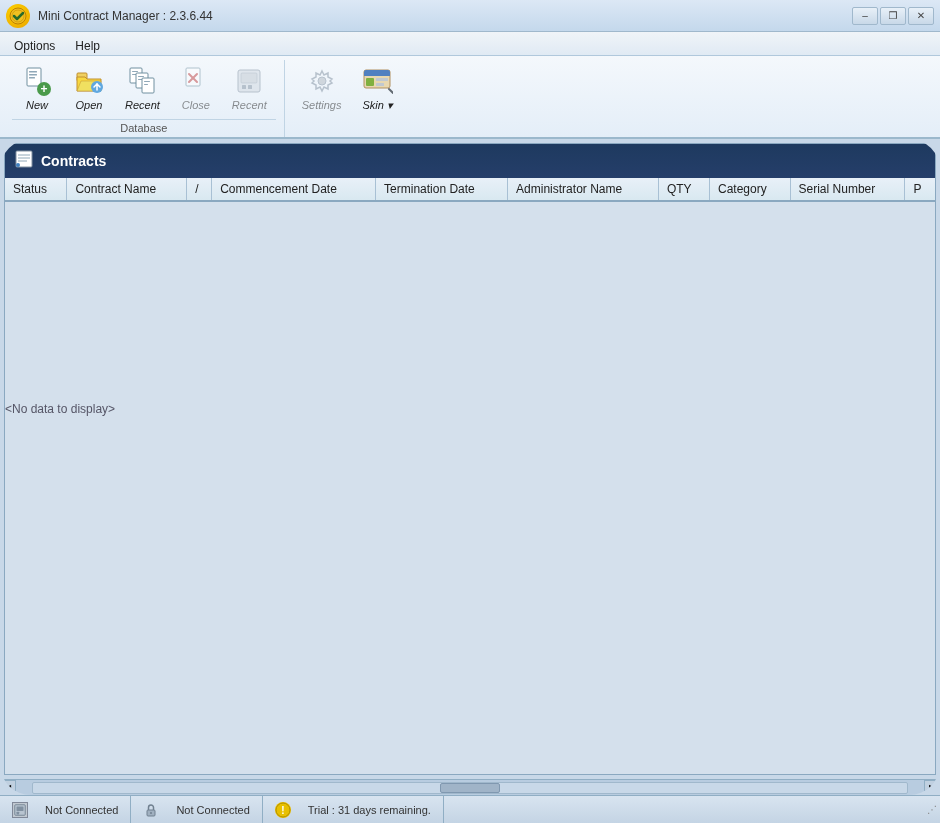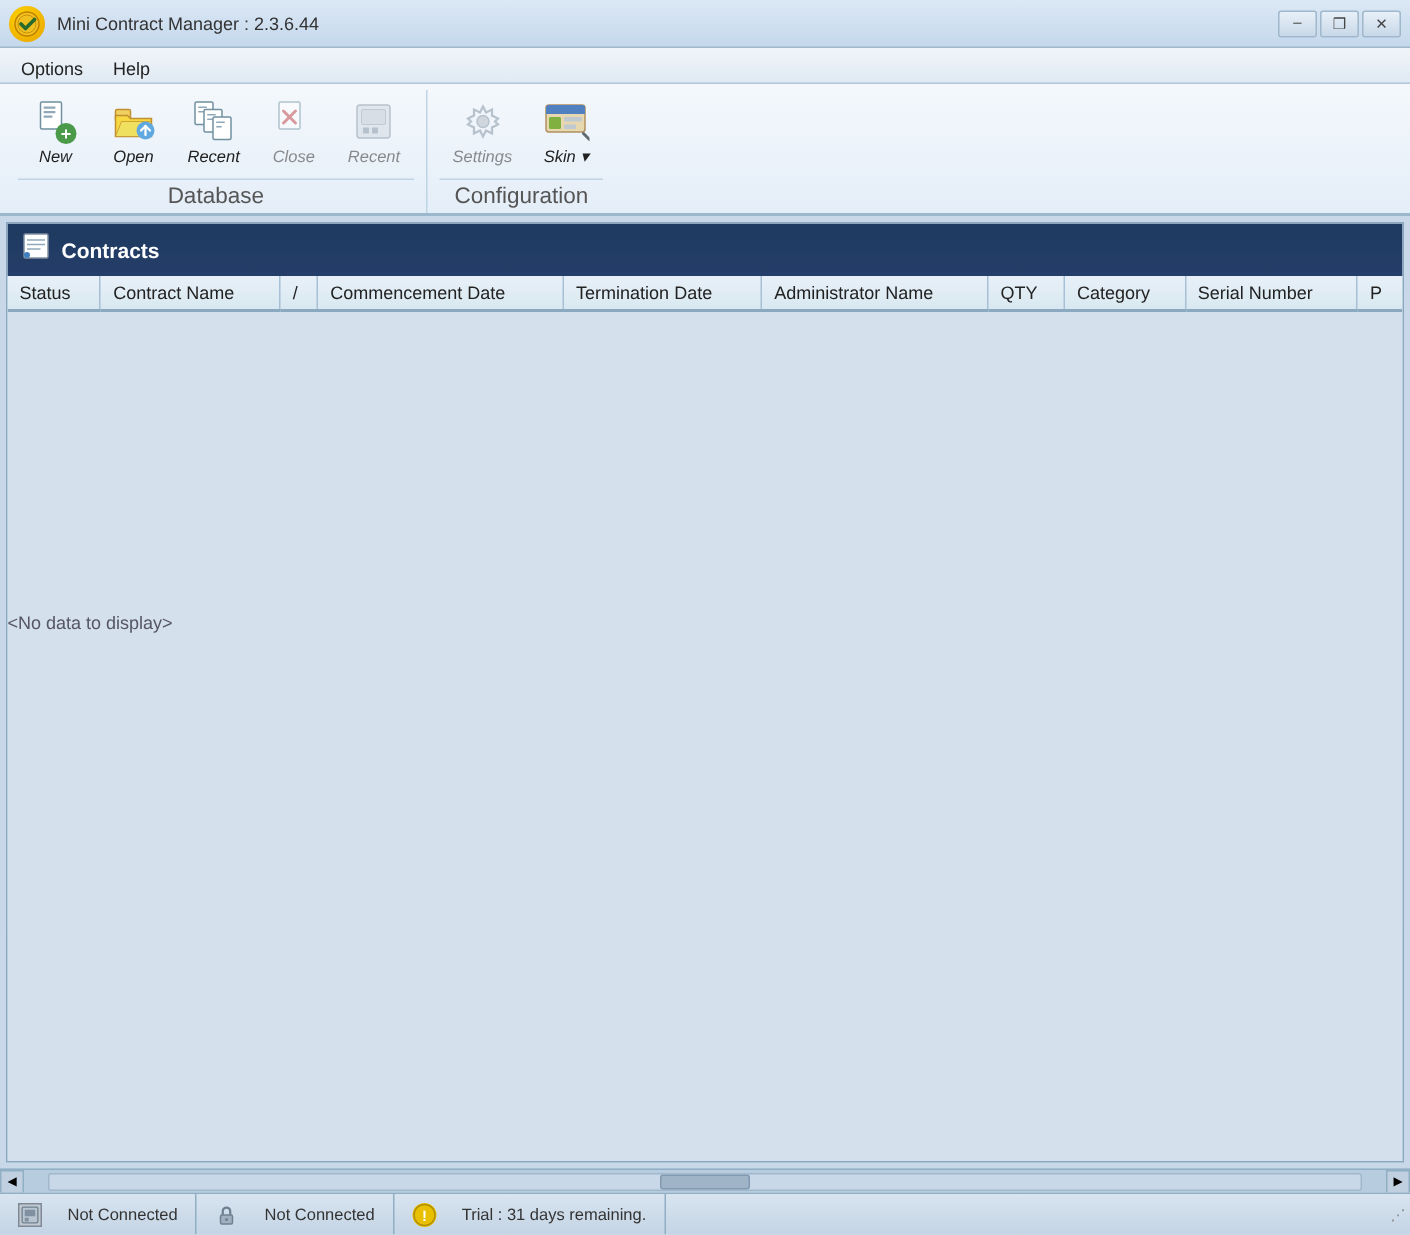--- a/index.html
+++ b/index.html
@@ -129,34 +129,35 @@
     }
     .ribbon-btn .btn-label {
       font-size: 11px;
       color: #222;
       text-align: center;
       line-height: 1.2;
       font-style: italic;
     }
     .ribbon-label {
       text-align: center;
-      font-size: 15px;
+      font-size: 11px;
       color: #555;
       padding: 2px 0 3px;
       border-top: 1px solid #c0d4e4;
       margin-top: 2px;
     }
 
     
     .content-area {
       flex: 1;
       display: flex;
       flex-direction: column;
       background: #c8d8e8;
       overflow: hidden;
+      border-radius: 31px;
     }
 
     
     .contracts-panel {
       flex: 1;
       display: flex;
       flex-direction: column;
       margin: 4px;
       border: 1px solid #8aa8c0;
       background: #d8e4f0;
@@ -457,21 +458,20 @@
               <rect x="5" y="13" width="8" height="8" rx="1" fill="#80b040"></rect>
               <rect x="15" y="13" width="12" height="3" rx="0.5" fill="#c0c8d0"></rect>
               <rect x="15" y="18" width="8" height="3" rx="0.5" fill="#c0c8d0"></rect>
               <path d="M28 24 L32 28" stroke="#606870" stroke-width="2" stroke-linecap="round"></path>
             </svg>
           </div>
           <span class="btn-label">Skin ▾</span>
         </div>
 
       </div>
-      <div class="ribbon-label">Configuration</div>
     </div>
   </div>
 </div>
 
 <div class="content-area">
   <div class="contracts-panel">
 
     <div class="contracts-header">
       <span class="contracts-header-icon">
         <svg width="18" height="18" viewBox="0 0 18 18">

